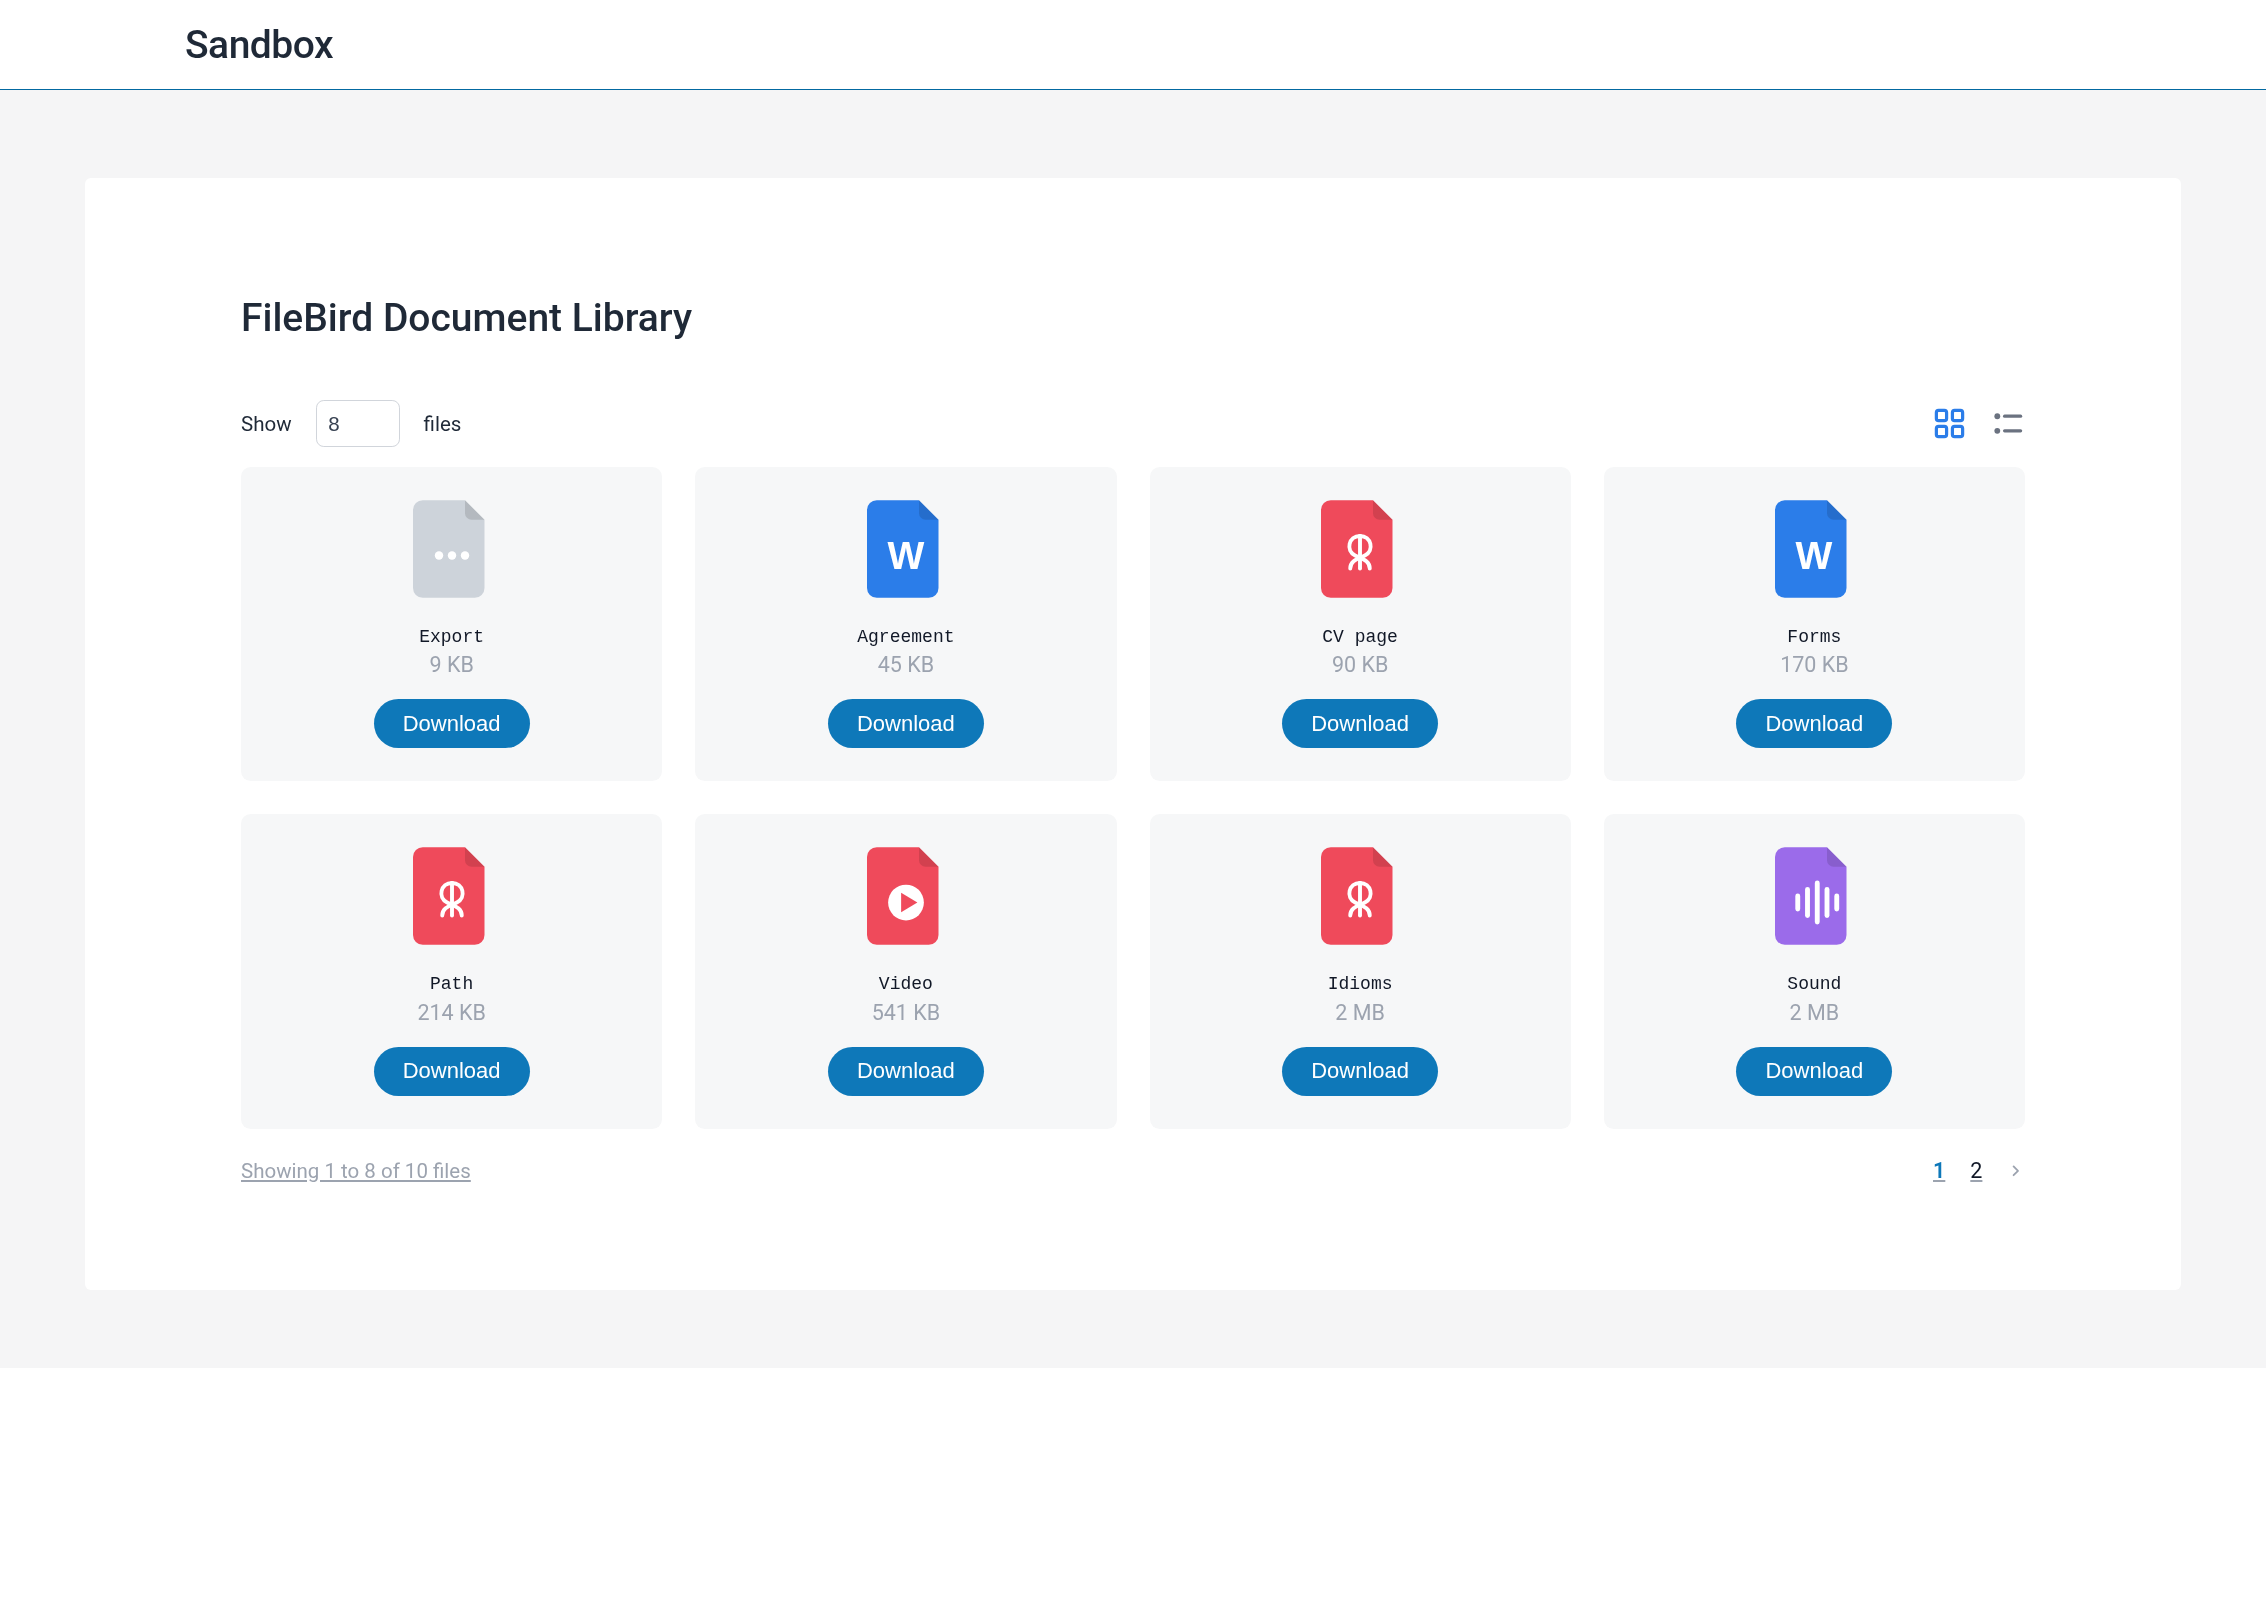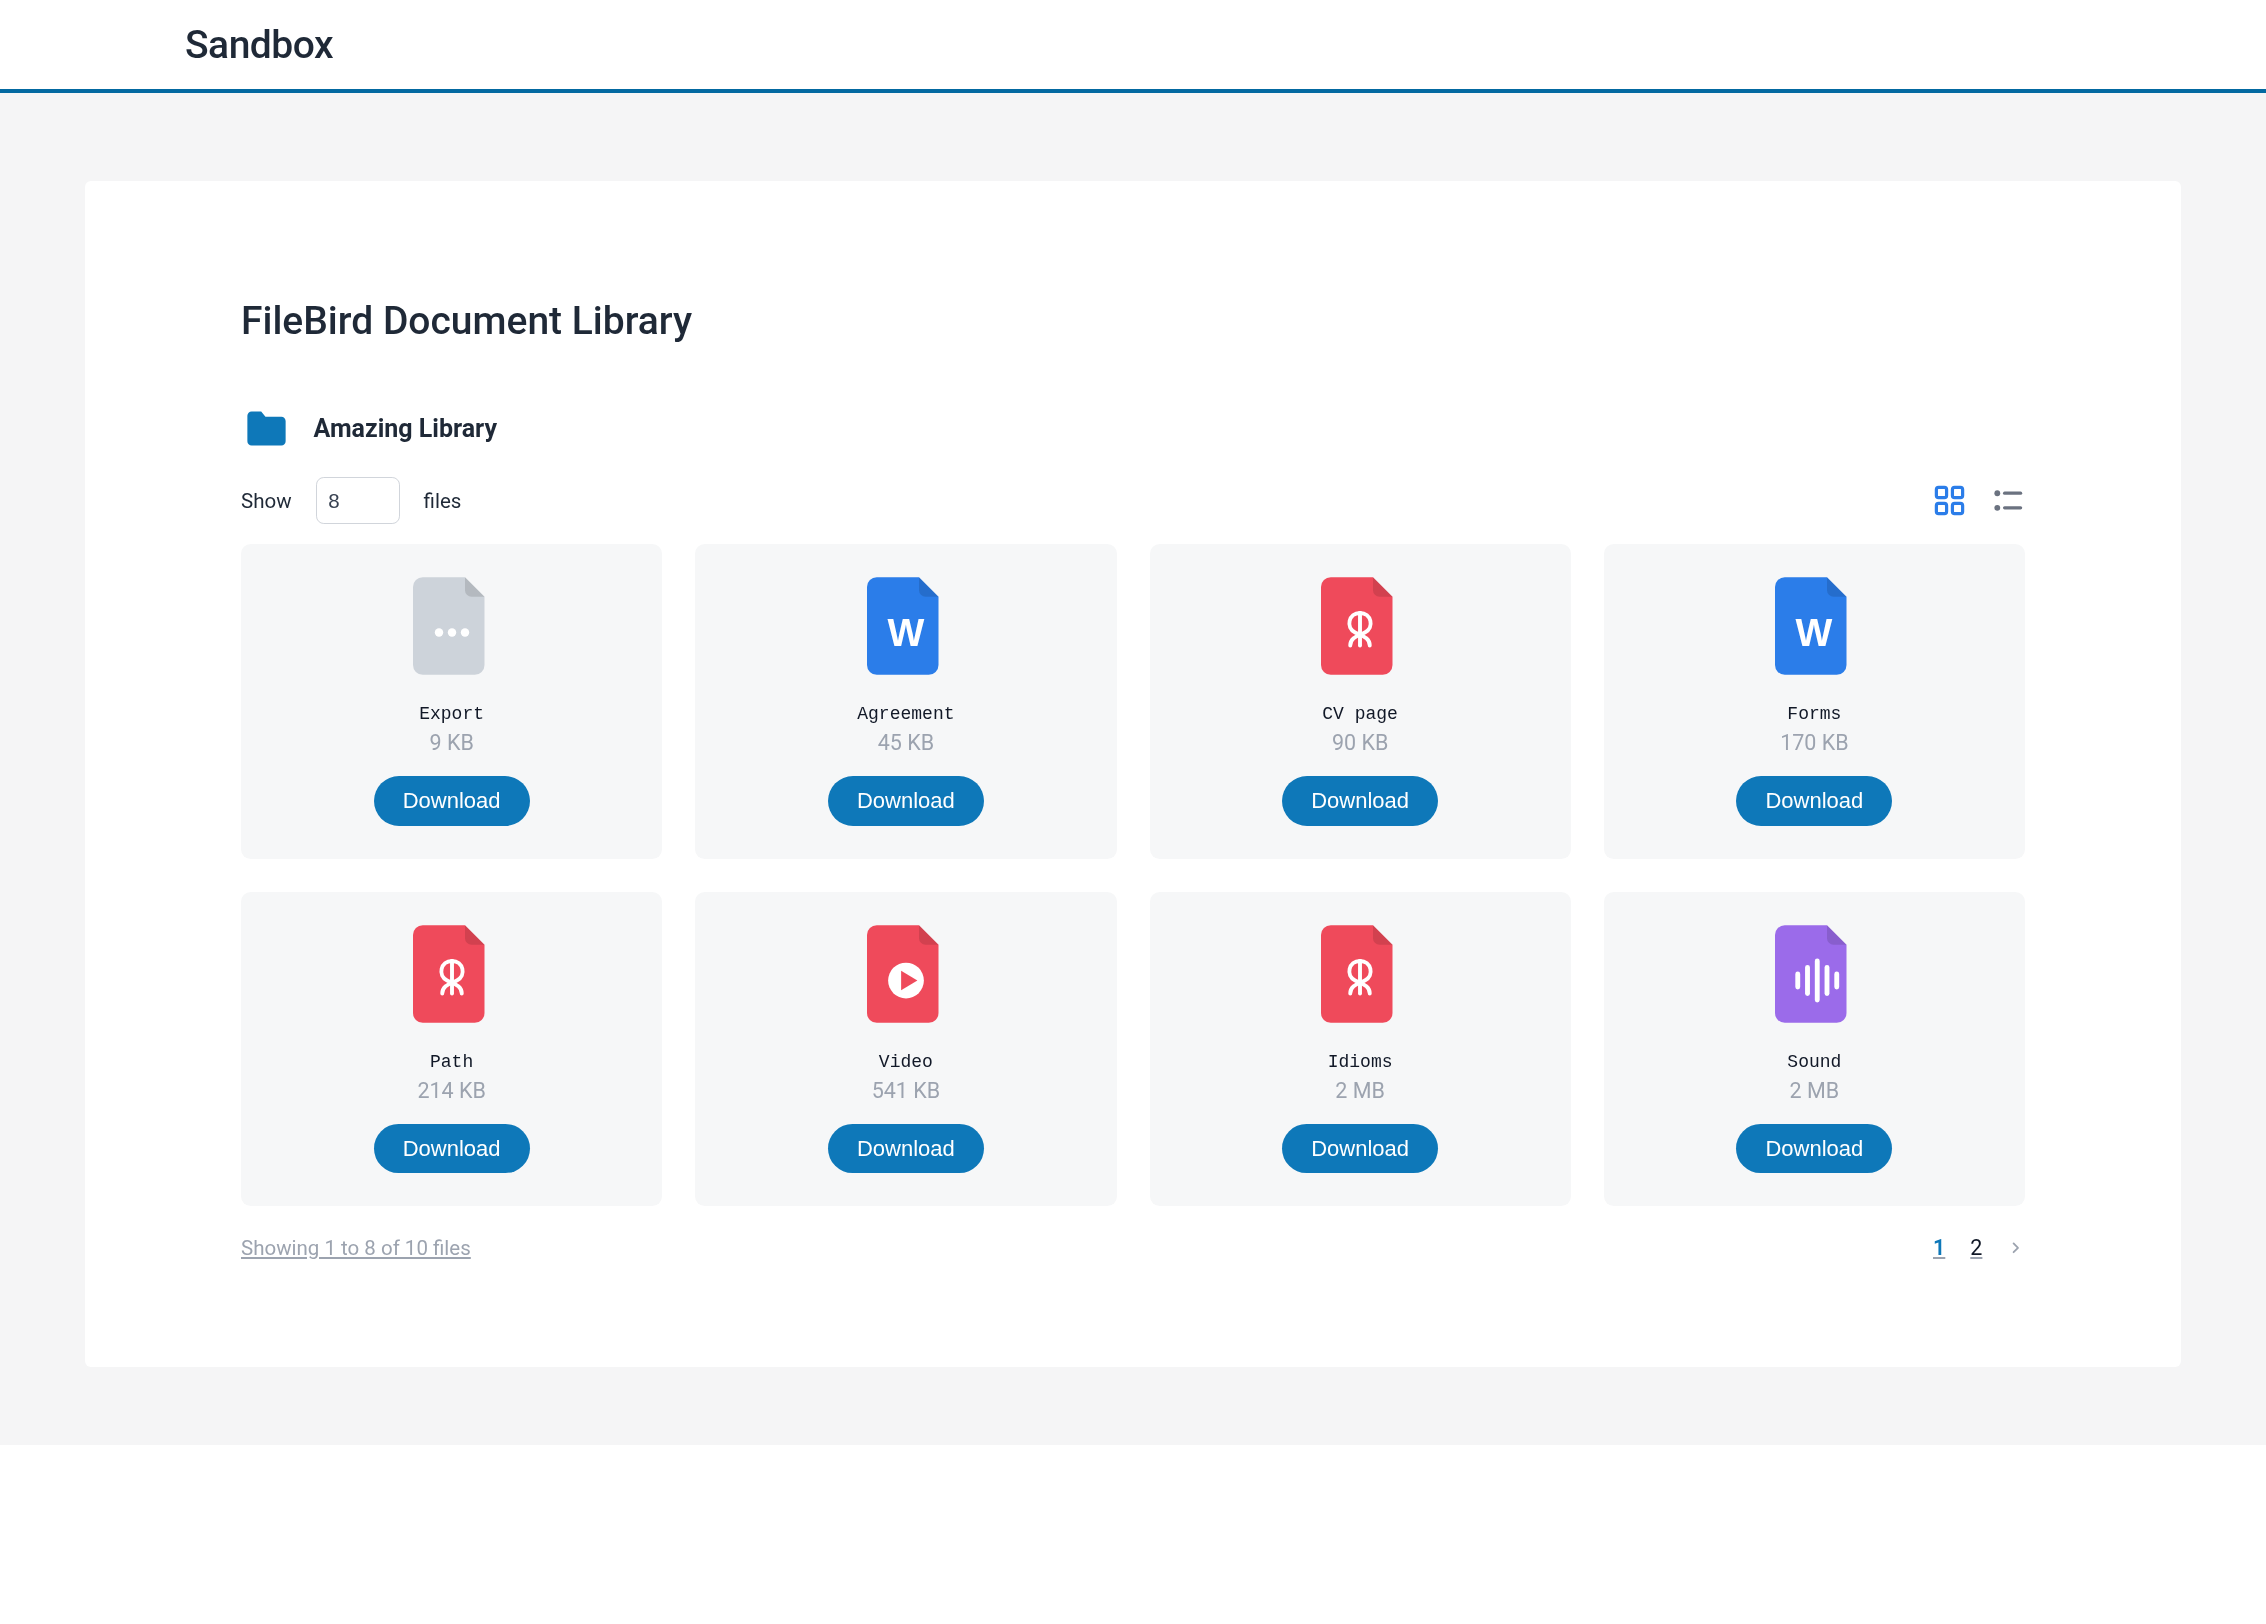--- a/index.html
+++ b/index.html
@@ -3,21 +3,21 @@
 <meta charset="utf-8">
 <style>
   * { box-sizing: border-box; margin: 0; padding: 0; }
   body {
     font-family: -apple-system, BlinkMacSystemFont, "Segoe UI", Roboto, Helvetica, Arial, sans-serif;
     background: #fff;
     color: #1f2937;
   }
   .topbar {
     padding: 21.5px 185px;
-    border-bottom: 4px solid #0369a1;
+    border-bottom: 1px solid #0369a1;
   }
   .topbar h1 {
     font-size: 39px;
     font-weight: 500;
     letter-spacing: -0.5px;
   }
   .page-bg {
     background: #f5f5f6;
     padding: 88px 85px 78px;
   }
@@ -109,28 +109,20 @@
 <body>
 
 <div class="topbar">
   <h1>Sandbox</h1>
 </div>
 
 <div class="page-bg">
   <div class="card">
     <div class="title">FileBird Document Library</div>
 
-    <div class="lib-row">
-      <span class="folder-icon">
-        <svg viewBox="0 0 24 24">
-            <path fill="#0e78b9" d="M3 6a2 2 0 0 1 2-2h4.5l2 2.5H19a2 2 0 0 1 2 2V18a2 2 0 0 1-2 2H5a2 2 0 0 1-2-2V6z"></path>
-          </svg>
-      </span>
-      <span class="lib-name">Amazing Library</span>
-    </div>
 
     <div class="controls-row">
       <div class="show-wrap">
         <span>Show</span>
         <input class="show-input" value="8" style="">
         <span>files</span>
       </div>
       <div class="view-toggles">
         <span class="view-btn">
           <svg viewBox="0 0 24 24">

